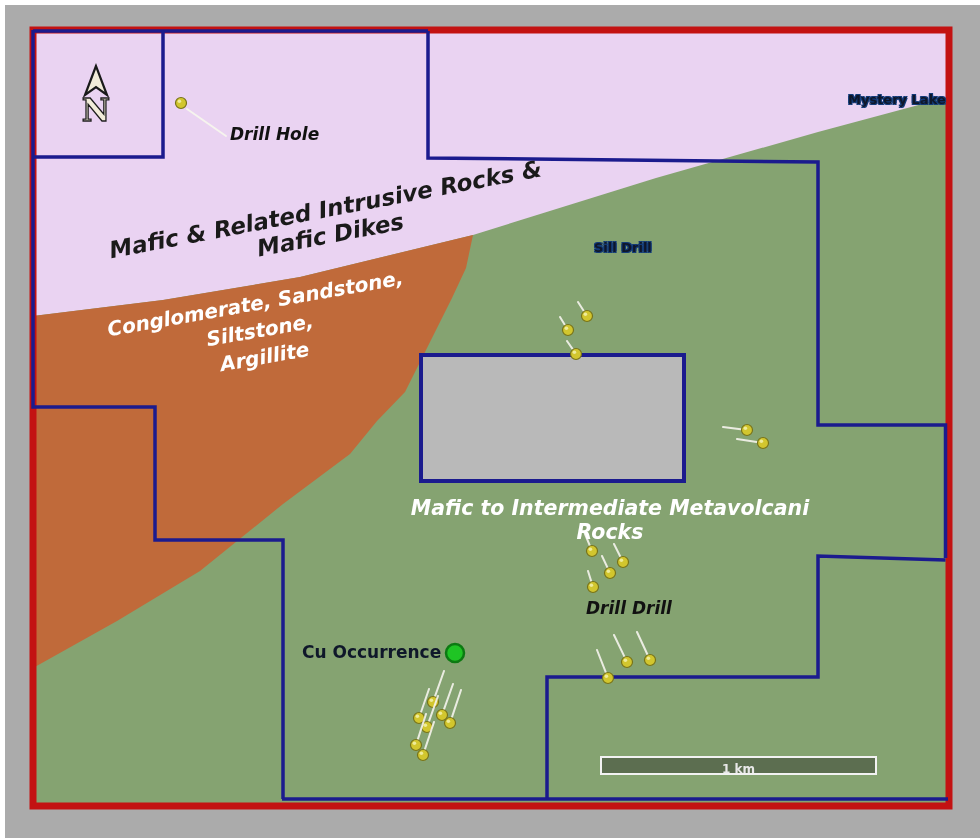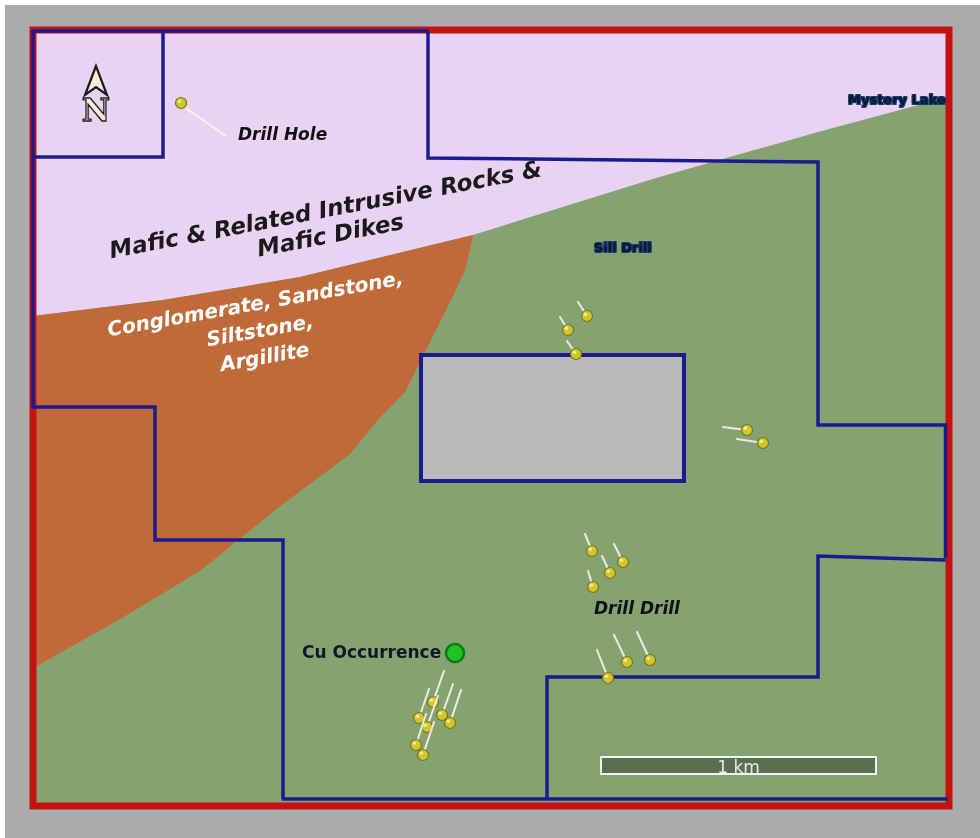--- a/index.html
+++ b/index.html
@@ -4,27 +4,27 @@
 <style>
   html,body{margin:0;padding:0;background:#ffffff;}
   #stage{position:relative;width:980px;height:838px;background:#ffffff;overflow:hidden;
          font-family:"DejaVu Sans", sans-serif;}
   #frame{position:absolute;left:5px;top:5px;width:975px;height:833px;background:#ababab;}
   #mapsvg{position:absolute;left:0;top:0;}
   .lbl{position:absolute;white-space:nowrap;}
   .geo-label{font-weight:bold;font-style:italic;text-align:center;white-space:normal;}
   .geo-black{color:#1a1a1a;}
   .geo-white{color:#ffffff;}
-  .marker-label{font-weight:bold;font-style:italic;color:#111111;font-size:17px;margin-left:8px;}
+  .marker-label{font-weight:bold;font-style:italic;color:#111111;font-size:17px;}
   .marker-label-upright{font-weight:bold;color:#0f172a;font-size:17px;}
   .lake-label{font-weight:bold;font-size:13px;color:#0f172a;
       text-shadow:1px 1px 0 #123a78,-1px -1px 0 #123a78,1px -1px 0 #123a78,-1px 1px 0 #123a78;}
   #scalebar{position:absolute;left:600px;top:756px;width:273px;height:15px;
       background:#5c6e50;border:2px solid #f2f2f2;text-align:center;}
-  #scalebar span{color:#e8e8e8;font-size:17px;font-weight:normal;line-height:15px;}
+  #scalebar span{color:#e8e8e8;font-size:12px;font-weight:bold;line-height:15px;}
 </style>
 </head>
 <body>
 
 <div id="stage">
   <div id="frame"></div>
 
   <svg id="mapsvg" width="980" height="838" viewBox="0 0 980 838">
 
     <path d="M33,27 H952 V808 H33 Z" fill="#85a371"></path>
@@ -120,20 +120,21 @@
     </g>
   </svg>
 
   <div class="lbl geo-label geo-black" style="left:78px;top:196px;width:500px;font-size:23px;transform:rotate(-10.8deg);">Mafic &amp; Related Intrusive Rocks &amp; Mafic Dikes</div>
 
   <div class="lbl geo-label geo-white" style="left:60px;top:290px;width:400px;font-size:20px;line-height:1.35;transform:rotate(-10deg);">
     <div>Conglomerate, Sandstone, Siltstone,</div>
     <div>Argillite</div>
   </div>
 
+  <div class="lbl geo-label geo-white" style="left:390px;top:496px;width:440px;font-size:20.5px;">Mafic to Intermediate Metavolcani Rocks</div>
 
   <div class="lbl lake-label" style="left:848px;top:92px;">Mystery Lake</div>
   <div class="lbl lake-label" style="left:594px;top:240px;">Sill Drill</div>
 
   <div class="lbl marker-label" style="left:230px;top:124px;">Drill Hole</div>
   <div class="lbl marker-label" style="left:586px;top:598px;">Drill Drill</div>
   <div class="lbl marker-label-upright" style="left:302px;top:642px;">Cu Occurrence</div>
 
   <div id="scalebar">
     <span>1 km</span>

